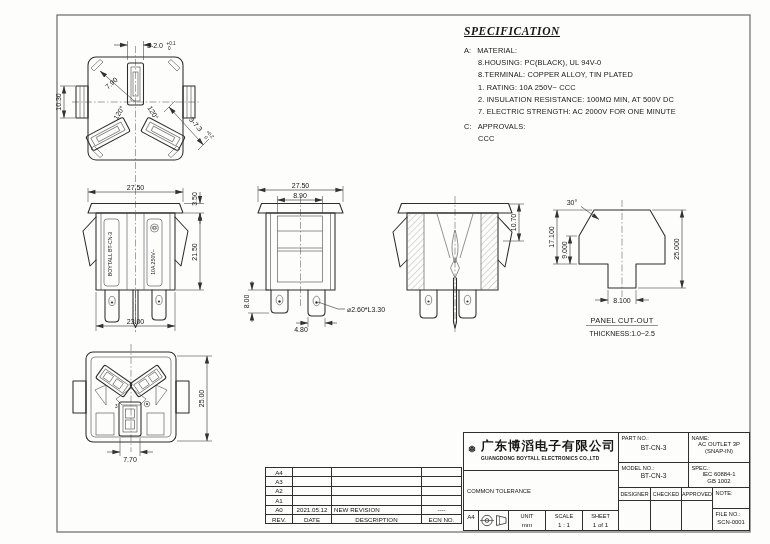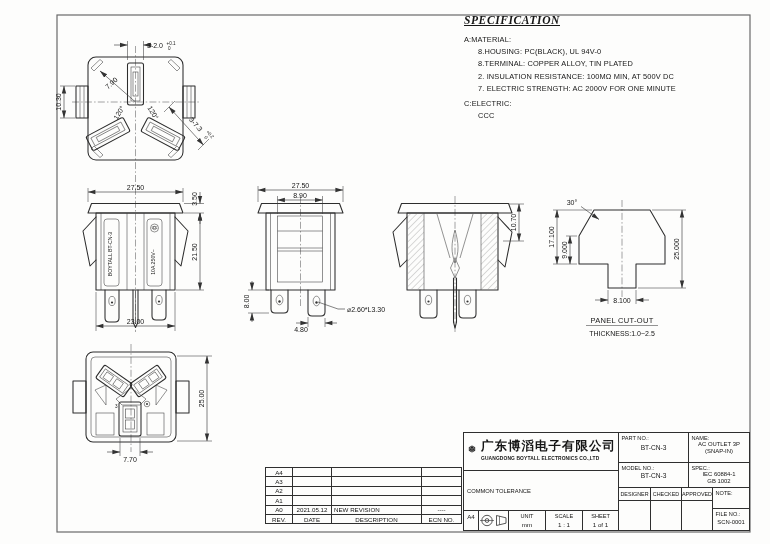--- a/index.html
+++ b/index.html
@@ -9,24 +9,24 @@
   .sheet{position:absolute;inset:0;background:#fdfdfc}
   svg text{font-family:"Liberation Sans",sans-serif;fill:#161616}
   .o{stroke:#2d2d2d;stroke-width:1.05;fill:none;stroke-linejoin:round;stroke-linecap:round}
   .t{stroke:#3a3a3a;stroke-width:0.55;fill:none}
   .d{stroke:#3f3f3f;stroke-width:0.65;fill:none}
   .c{stroke:#5a5a5a;stroke-width:0.55;fill:none;stroke-dasharray:7 2.2 1.5 2.2}
   text.k{font-size:7px}
   text.s{font-size:4.6px}
   text.lab{font-size:5.2px}
   
-  .spec{left:464px;top:14px;width:284px}
+  .spec{left:464px;top:25px;width:284px}
   .spec-title{font-family:"Liberation Serif",serif;font-style:italic;font-weight:bold;font-size:11.5px;text-decoration:underline;letter-spacing:.6px;margin-bottom:9px}
   .spec-h{font-size:7.4px;letter-spacing:.15px;margin-top:6px}
-  .spec-h .sg{}
+  .spec-h .sg{margin-left:6px}
   .spec-i{font-size:7.4px;letter-spacing:.15px;padding-left:14px;margin-top:3.2px;white-space:pre}
   
   .cell{position:absolute;border:1px solid #2f2f2f;background:transparent;overflow:hidden}
   .lbl{font-size:5.6px;line-height:6.5px;padding:1.5px 0 0 2.5px;text-align:left}
   .val{text-align:center;font-size:6.6px;line-height:7px}
   .val2{text-align:center;font-size:5.9px;line-height:6.6px}
   .co-wrap{display:flex;align-items:flex-end;gap:5px;padding:4px 2px 0 4px}
   .co-cn{font-size:12.5px;font-weight:bold;letter-spacing:1px;font-family:"DejaVu Sans",sans-serif;white-space:nowrap}
   .co-en{font-size:4.9px;font-weight:bold;letter-spacing:.12px;white-space:nowrap;margin-top:1px}
   .tol{padding:2px 0 0 3px;font-size:5.8px;line-height:7.3px;white-space:pre}
@@ -293,23 +293,24 @@
     <line class="d" x1="140" y1="452" x2="153" y2="452" marker-start="url(#mb)"></line>
     <text class="k" x="130" y="461.5" text-anchor="middle">7.70</text>
   </g>
 </svg>
 
 <div class="spec abs">
   <div class="spec-title">SPECIFICATION</div>
   <div class="spec-h"><span>A:</span><span class="sg">MATERIAL:</span></div>
   <div class="spec-i">8.HOUSING: PC(BLACK), UL 94V-0</div>
   <div class="spec-i">8.TERMINAL: COPPER ALLOY, TIN PLATED</div>
+  <div class="spec-i">1. RATING: 10A 250V~ CCC</div>
   <div class="spec-i">2. INSULATION RESISTANCE: 100MΩ MIN, AT 500V DC</div>
   <div class="spec-i">7. ELECTRIC STRENGTH: AC 2000V FOR ONE MINUTE</div>
-  <div class="spec-h"><span>C:</span><span class="sg">ELECTRIC:</span></div>
+  <div class="spec-h"><span>C:</span><span class="sg">APPROVALS:</span></div>
   <div class="spec-i">CCC</div>
 </div>
 
 <table id="revtable">
   <tbody>
         <tr>
     <td style="width:27px">A4</td>
     <td style="width:39px"></td>
     <td style="width:90px" class="dsc"></td>
     <td style="width:40px"></td>

